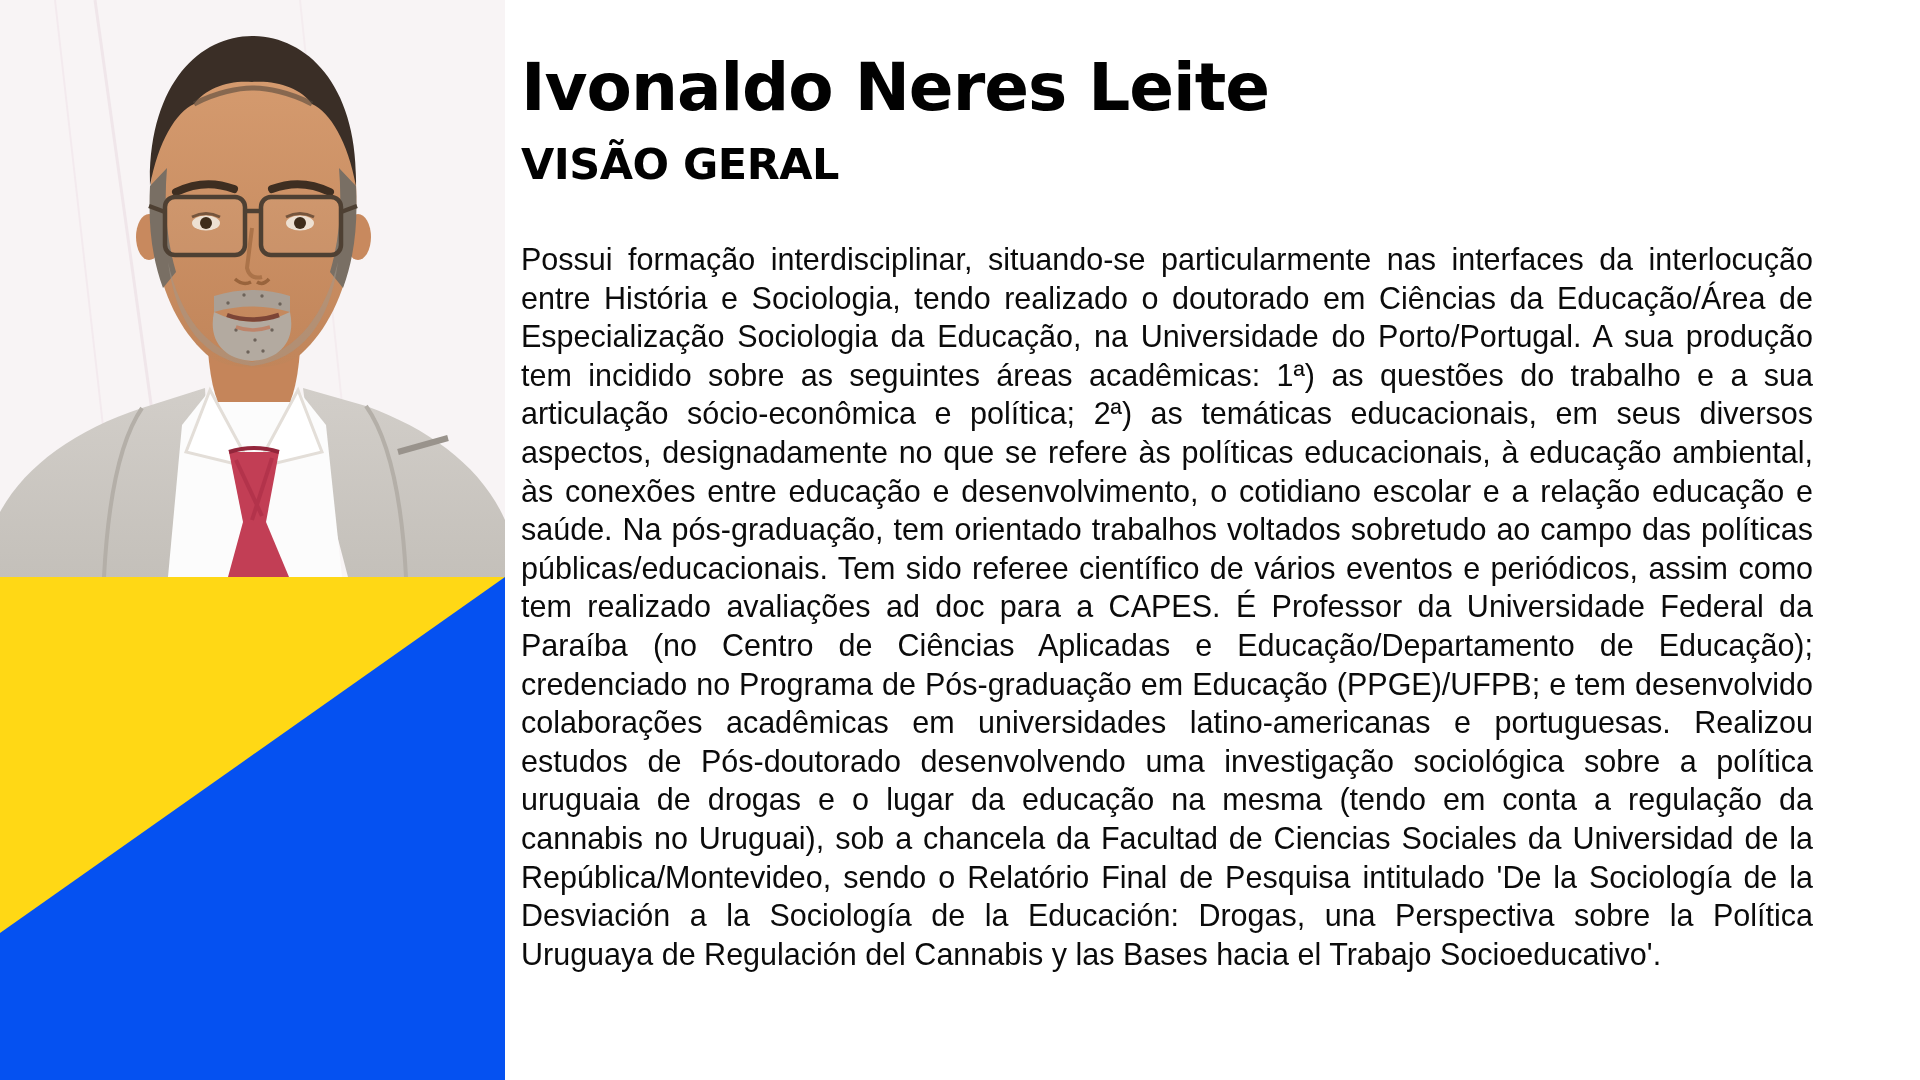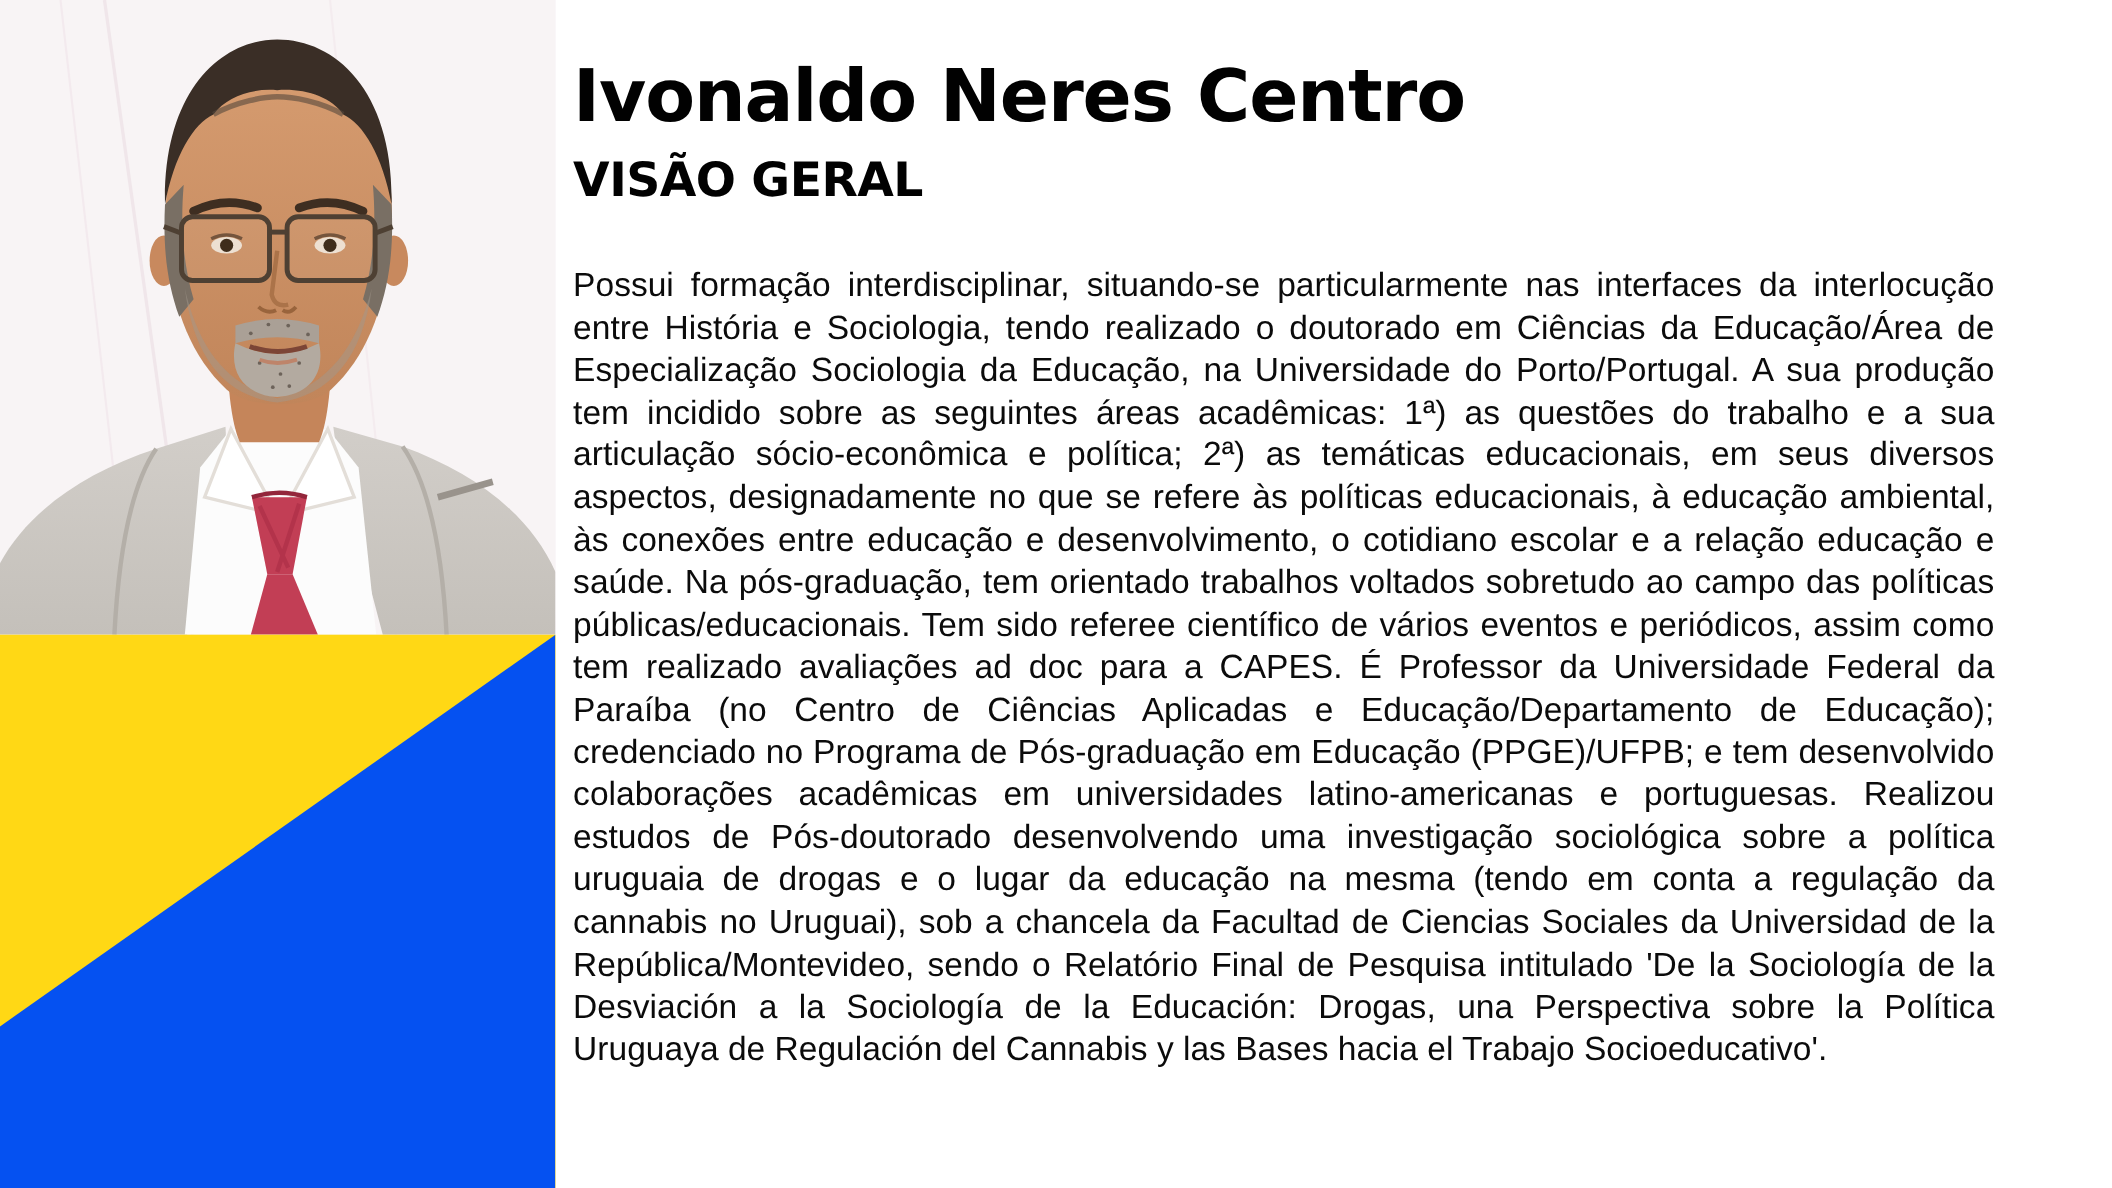--- a/index.html
+++ b/index.html
@@ -146,18 +146,18 @@
       <path d="M227 315 Q252 324 279 315" stroke="#7c4536" stroke-width="4.5" fill="none"></path>
       <path d="M236 327 Q252 333 270 327" stroke="#c07a5d" stroke-width="3.5" fill="none" opacity="0.8"></path>
     </svg>
   </div>
 
   <div class="color-block">
     <div class="blue-tri"></div>
   </div>
 
   <div class="content">
-    <h1 class="page-title">Ivonaldo Neres Centro</h1>
+    <h1 class="page-title">Ivonaldo Neres Leite</h1>
     <h2 class="section-heading">VISÃO GERAL</h2>
     <p class="overview">Possui formação interdisciplinar, situando-se particularmente nas interfaces da interlocução entre História e Sociologia, tendo realizado o doutorado em Ciências da Educação/Área de Especialização Sociologia da Educação, na Universidade do Porto/Portugal. A sua produção tem incidido sobre as seguintes áreas acadêmicas: 1ª) as questões do trabalho e a sua articulação sócio-econômica e política; 2ª) as temáticas educacionais, em seus diversos aspectos, designadamente no que se refere às políticas educacionais, à educação ambiental, às conexões entre educação e desenvolvimento, o cotidiano escolar e a relação educação e saúde. Na pós-graduação, tem orientado trabalhos voltados sobretudo ao campo das políticas públicas/educacionais. Tem sido referee científico de vários eventos e periódicos, assim como tem realizado avaliações ad doc para a CAPES. É Professor da Universidade Federal da Paraíba (no Centro de Ciências Aplicadas e Educação/Departamento de Educação); credenciado no Programa de Pós-graduação em Educação (PPGE)/UFPB; e tem desenvolvido colaborações acadêmicas em universidades latino-americanas e portuguesas. Realizou estudos de Pós-doutorado desenvolvendo uma investigação sociológica sobre a política uruguaia de drogas e o lugar da educação na mesma (tendo em conta a regulação da cannabis no Uruguai), sob a chancela da Facultad de Ciencias Sociales da Universidad de la República/Montevideo, sendo o Relatório Final de Pesquisa intitulado 'De la Sociología de la Desviación a la Sociología de la Educación: Drogas, una Perspectiva sobre la Política Uruguaya de Regulación del Cannabis y las Bases hacia el Trabajo Socioeducativo'.</p>
   </div>
 
 </div>
 
 </body></html>

